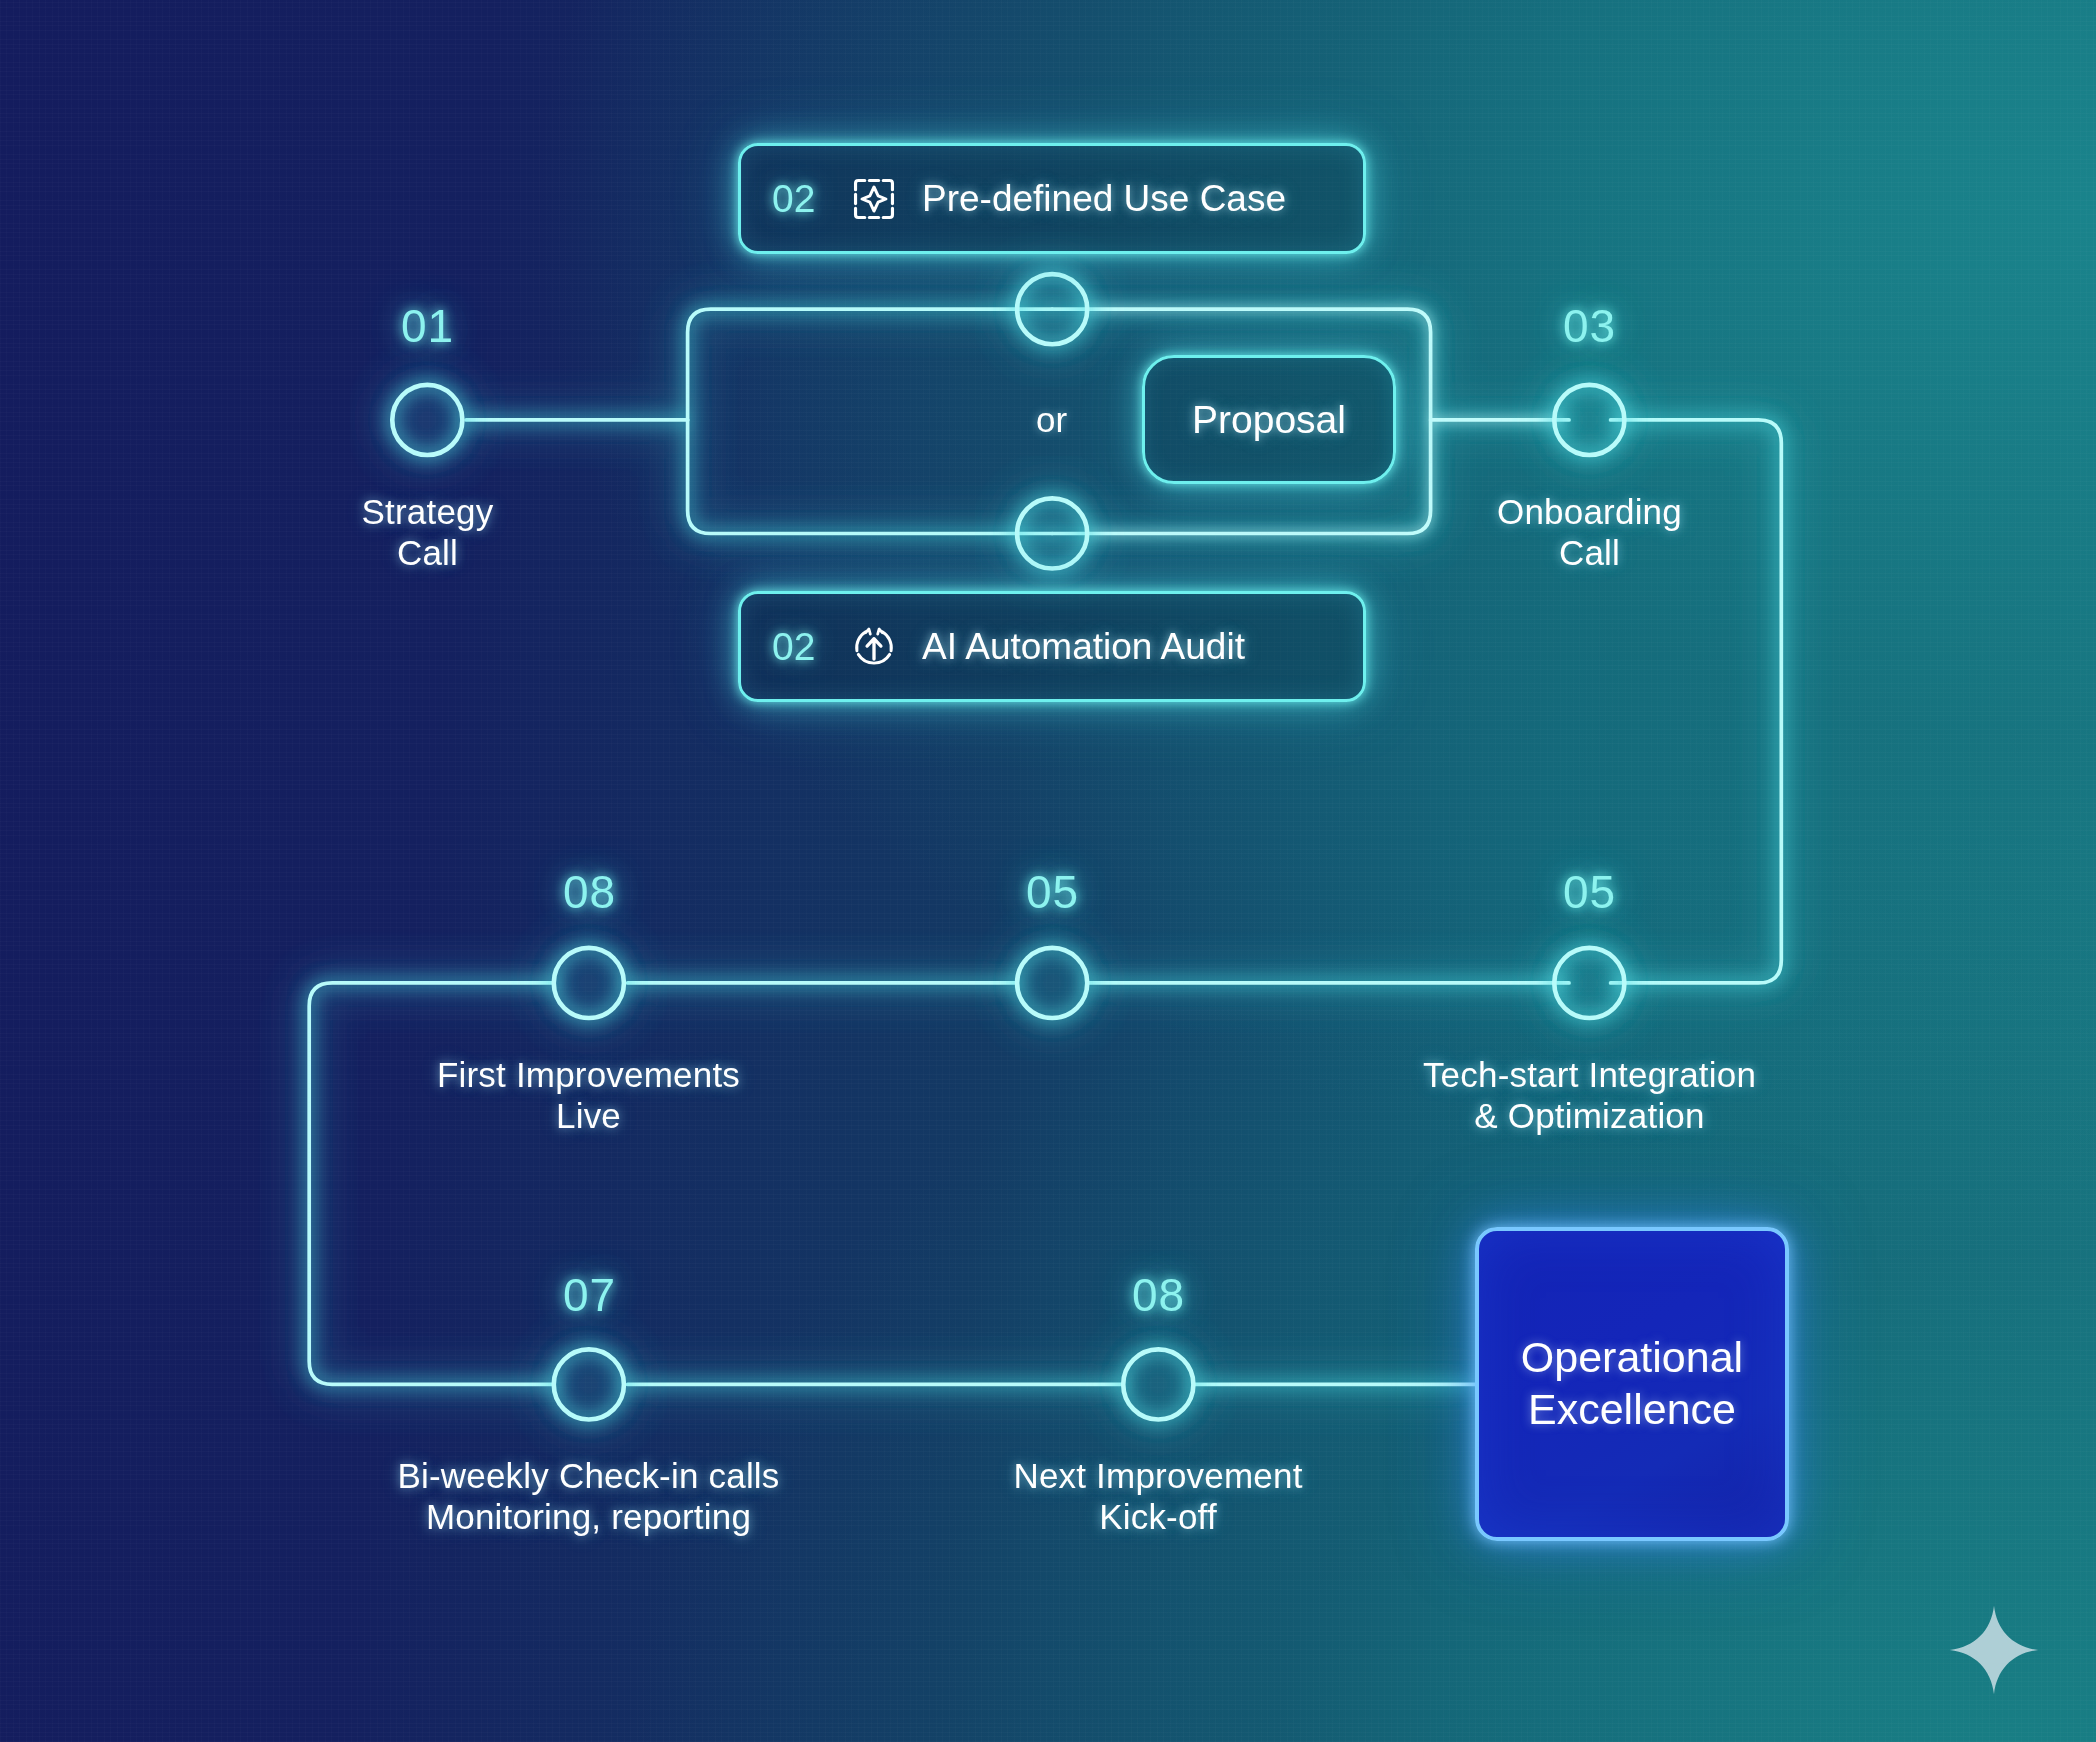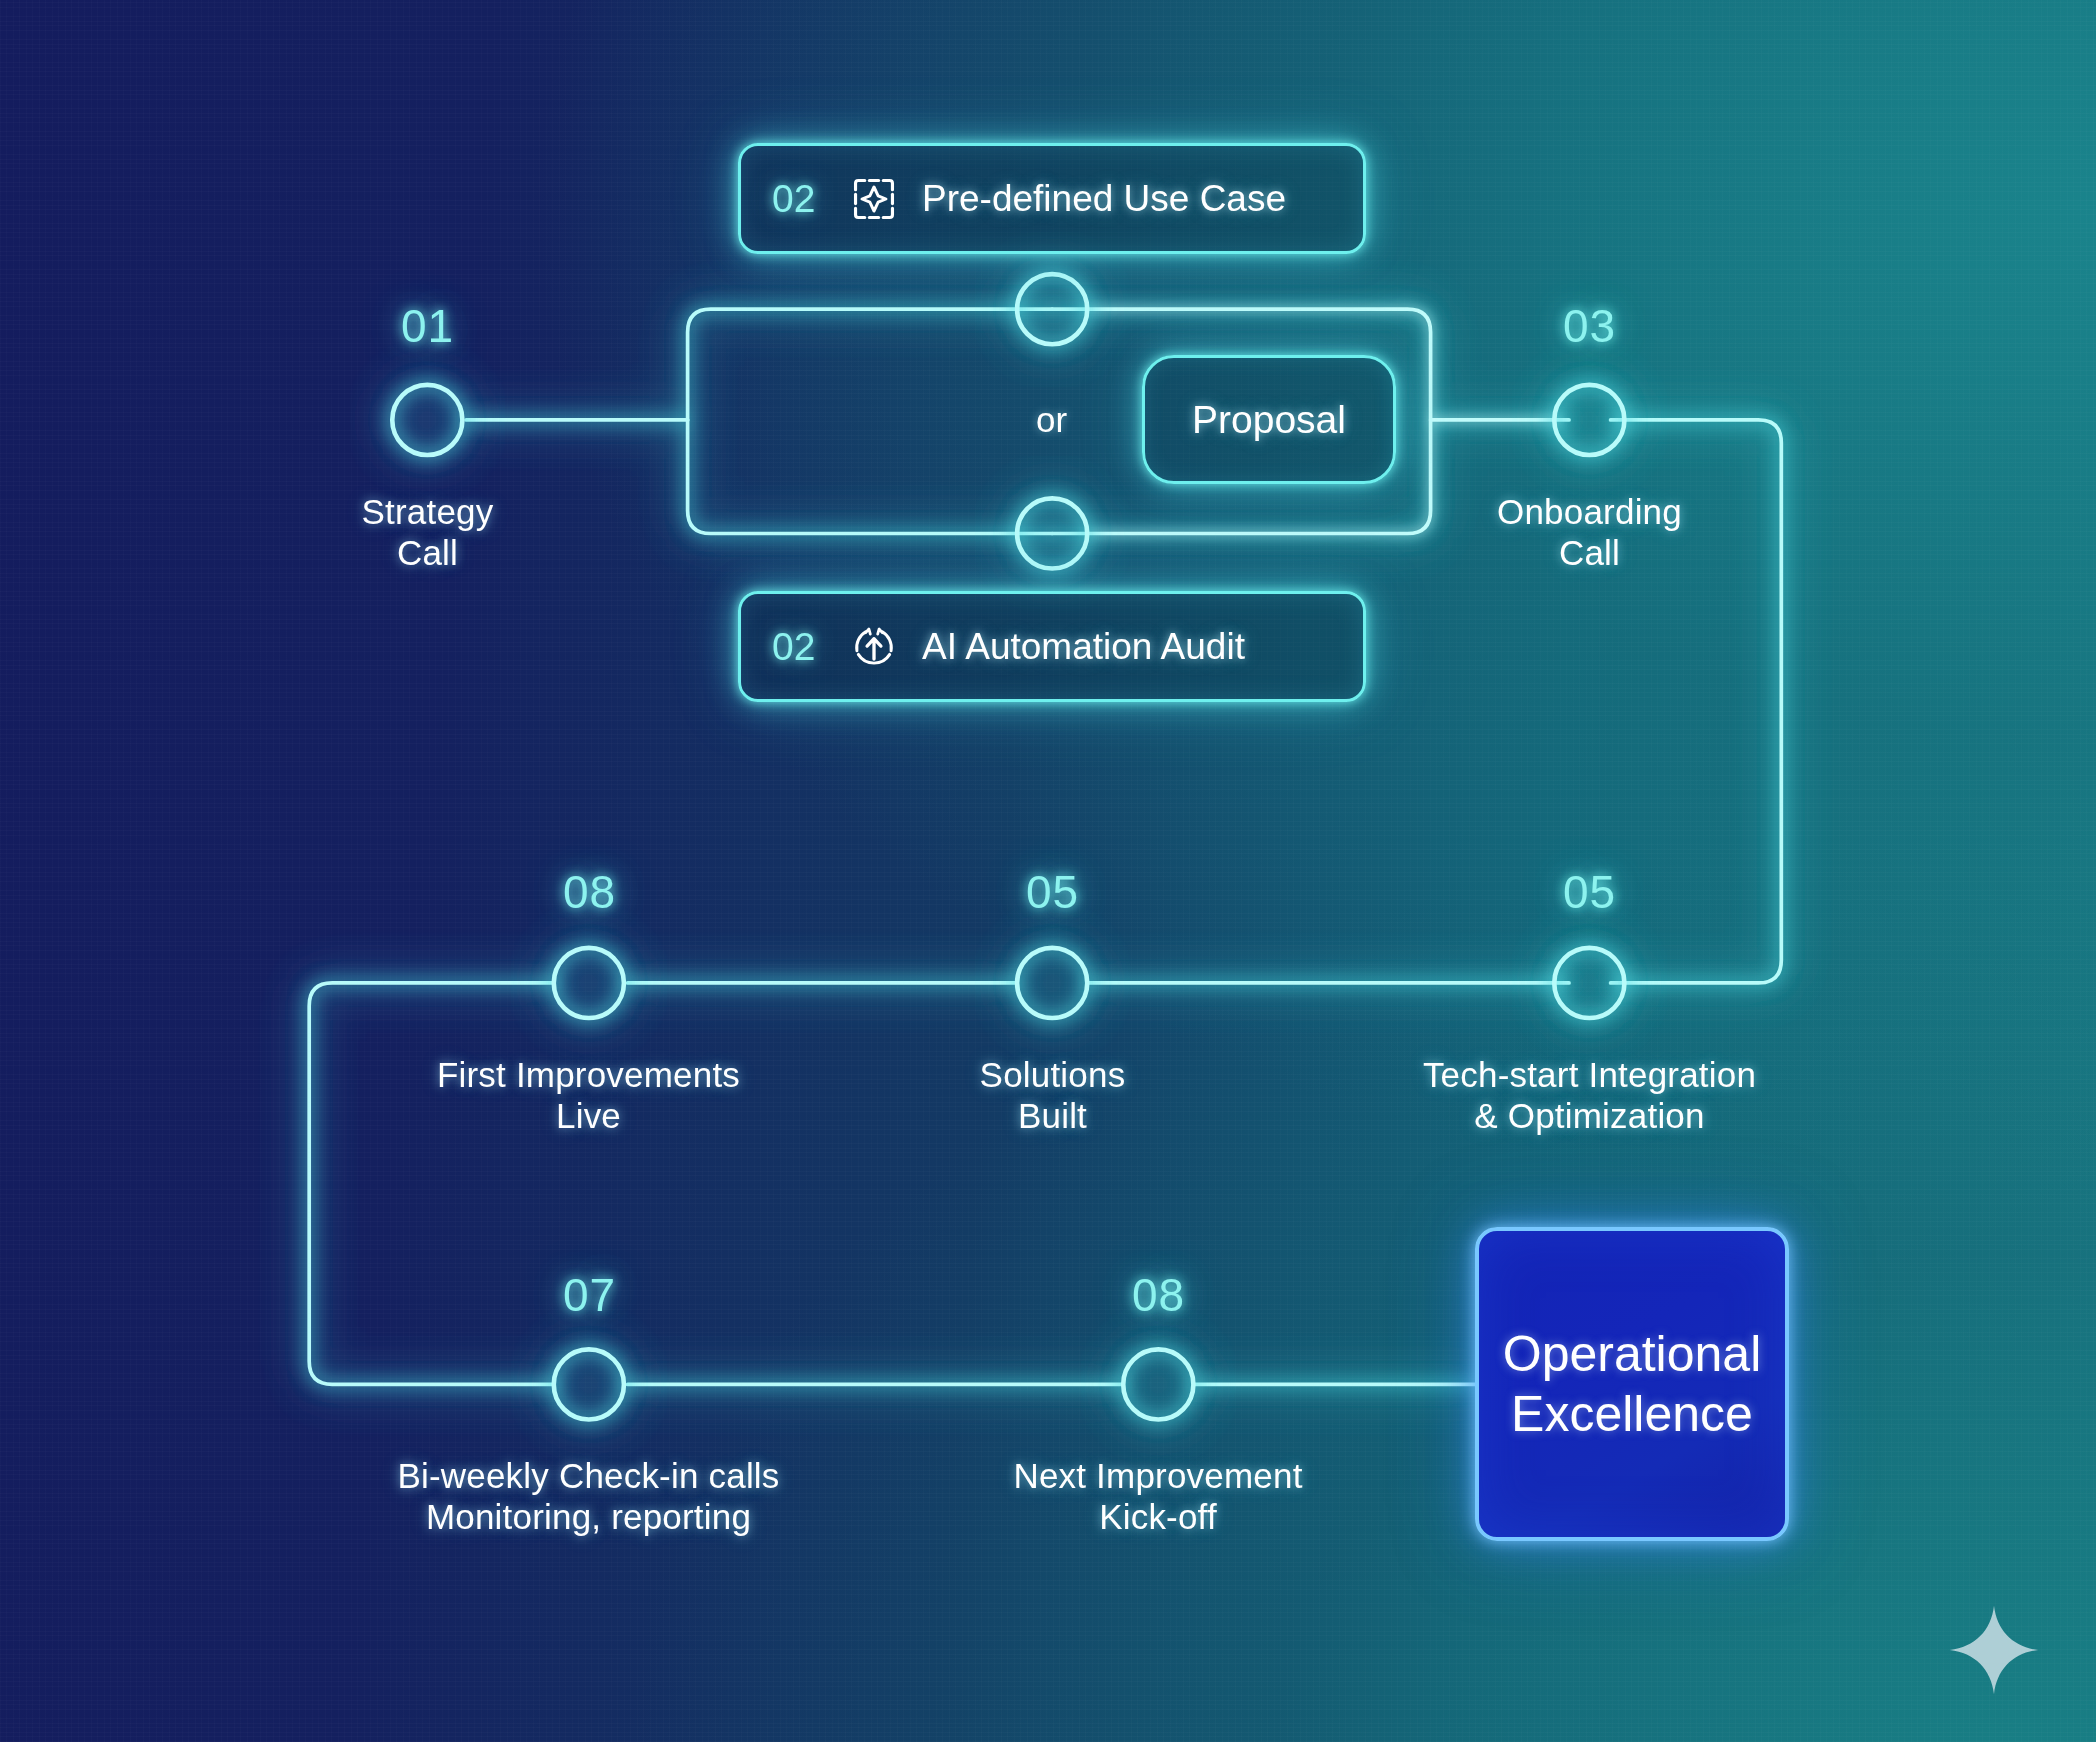--- a/index.html
+++ b/index.html
@@ -126,21 +126,21 @@
     background: linear-gradient(150deg, #1324b6 0%, #1426b9 40%, #142bb6 70%, #1322a8 100%);
     box-shadow:
       0 0 14.8px rgba(120,200,255,0.9),
       0 0 41px rgba(70,150,255,0.55),
       0 0 83px rgba(40,110,230,0.35),
       inset 0 0 55px rgba(30,70,220,0.45);
     box-sizing: border-box;
   }
   .final-box span {
     color: #ffffff;
-    font-size: 50px;
+    font-size: 43px;
     line-height: 1.2;
     text-align: center;
     white-space: pre-line;
     text-shadow: 0 0 9.2px rgba(200,230,255,0.5);
   }
 
   
   #sparkle {
     position: absolute;
     right: 55px;
@@ -291,22 +291,20 @@
 
   <div class="step-num" style="left:1497px; top:263px; width:185px;">03</div>
   <div class="lbl node-title" style="left:1451px; top:492px; width:277px;">Onboarding
 Call</div>
 
   <div class="step-num" style="left:1497px; top:829px; width:185px;">05</div>
   <div class="lbl node-title" style="left:1331px; top:1055px; width:517px;">Tech-start Integration
 &amp; Optimization</div>
 
   <div class="step-num" style="left:960px; top:829px; width:185px;">05</div>
-  <div class="lbl node-title" style="left:914px; top:1055px; width:277px;">Solutions
-Built</div>
 
   <div class="step-num" style="left:497px; top:829px; width:185px;">08</div>
   <div class="lbl node-title" style="left:358px; top:1055px; width:461px;">First Improvements
 Live</div>
 
   <div class="step-num" style="left:497px; top:1232px; width:185px;">07</div>
   <div class="lbl node-title" style="left:321px; top:1456px; width:535px;">Bi-weekly Check-in calls
 Monitoring, reporting</div>
 
   <div class="step-num" style="left:1066px; top:1232px; width:185px;">08</div>

